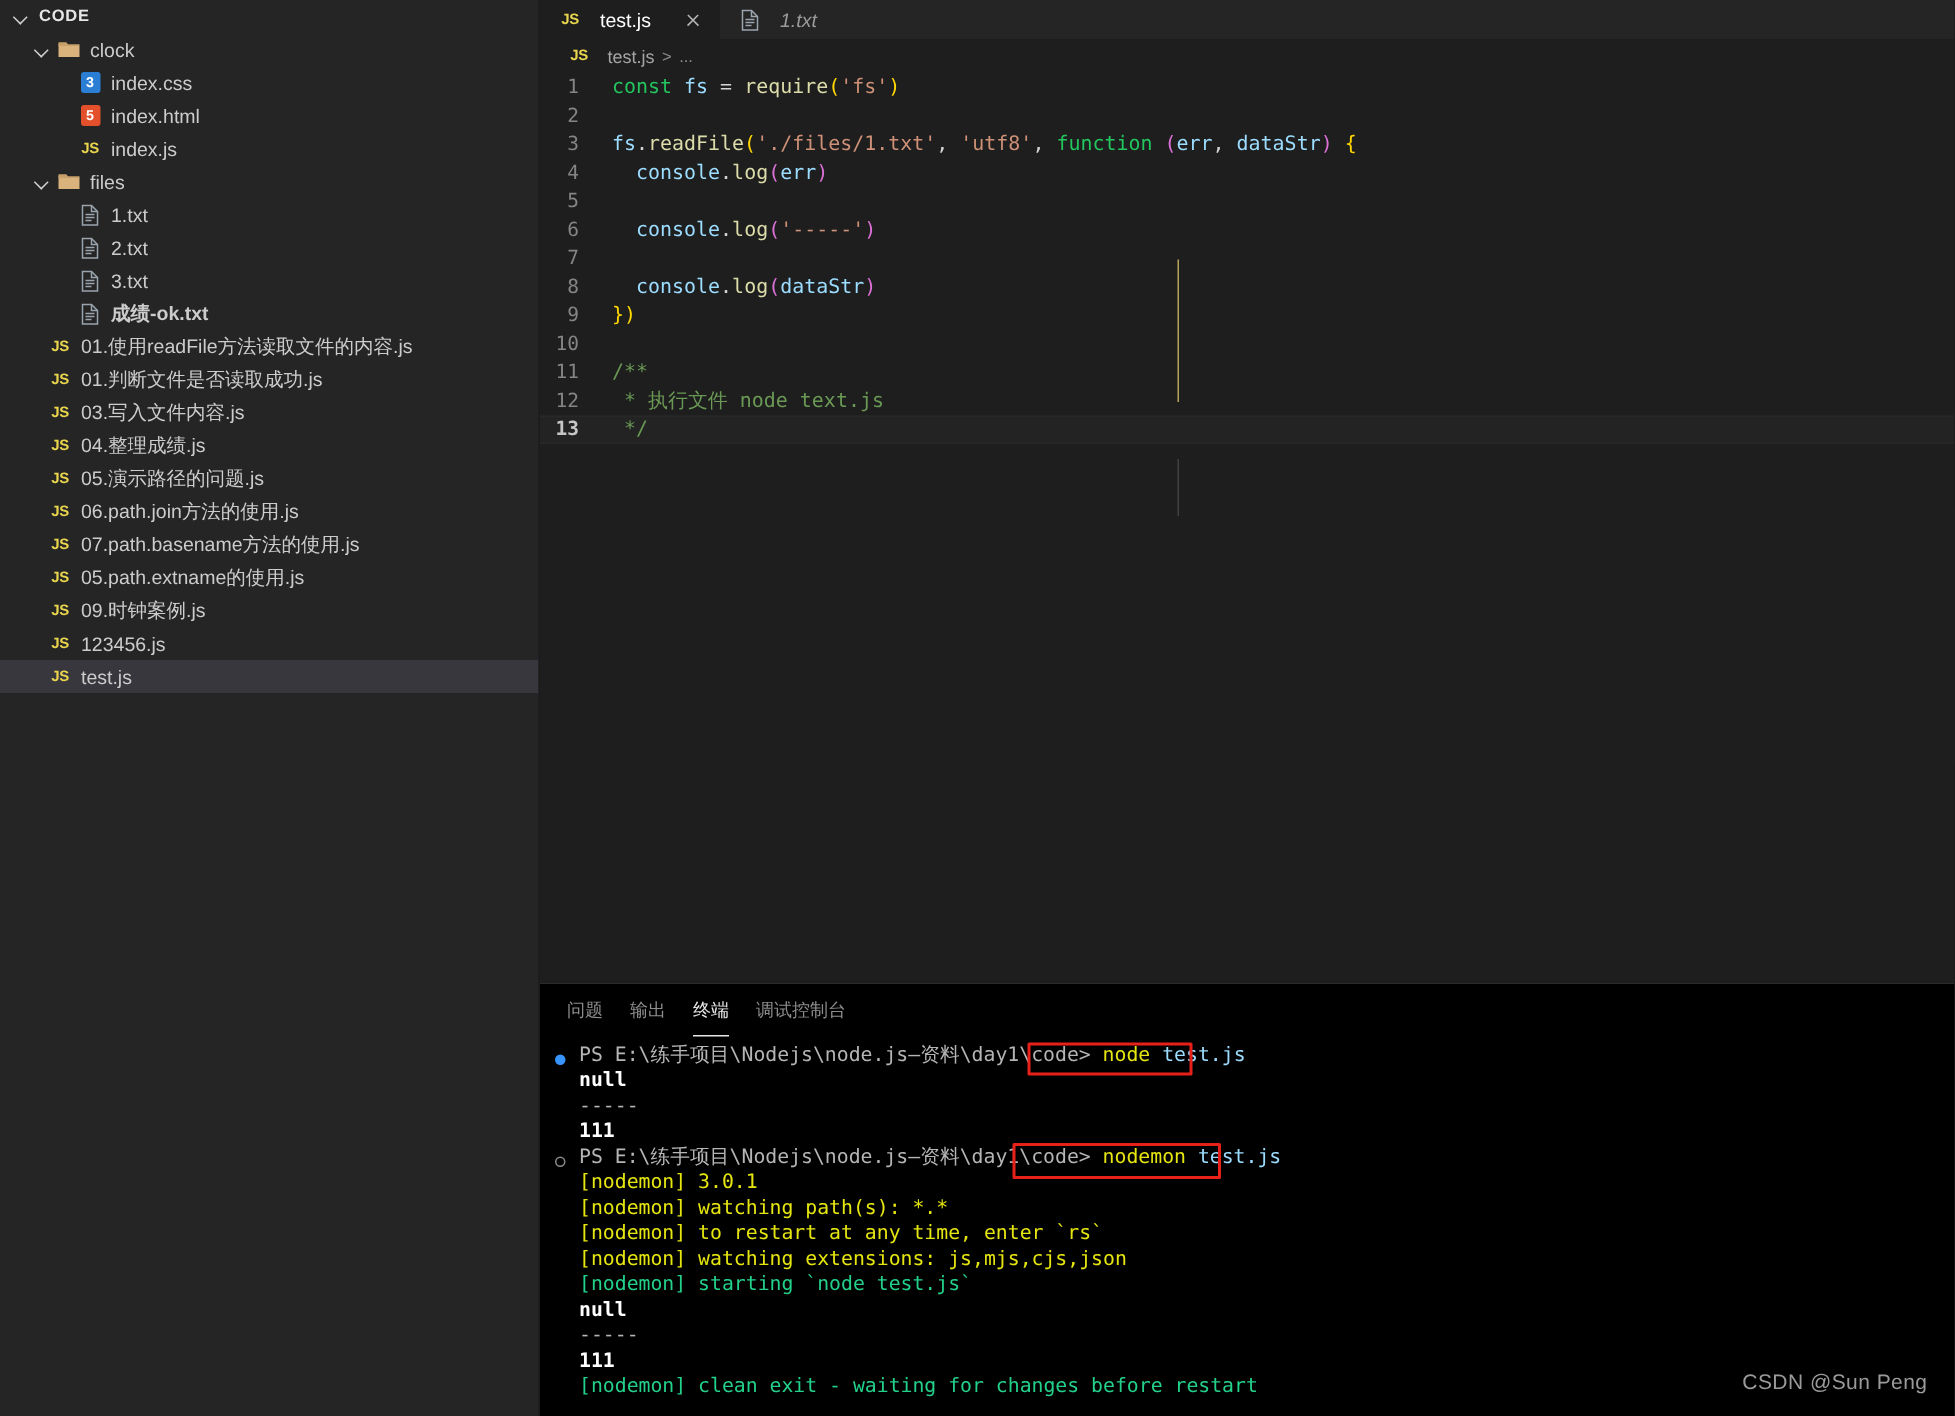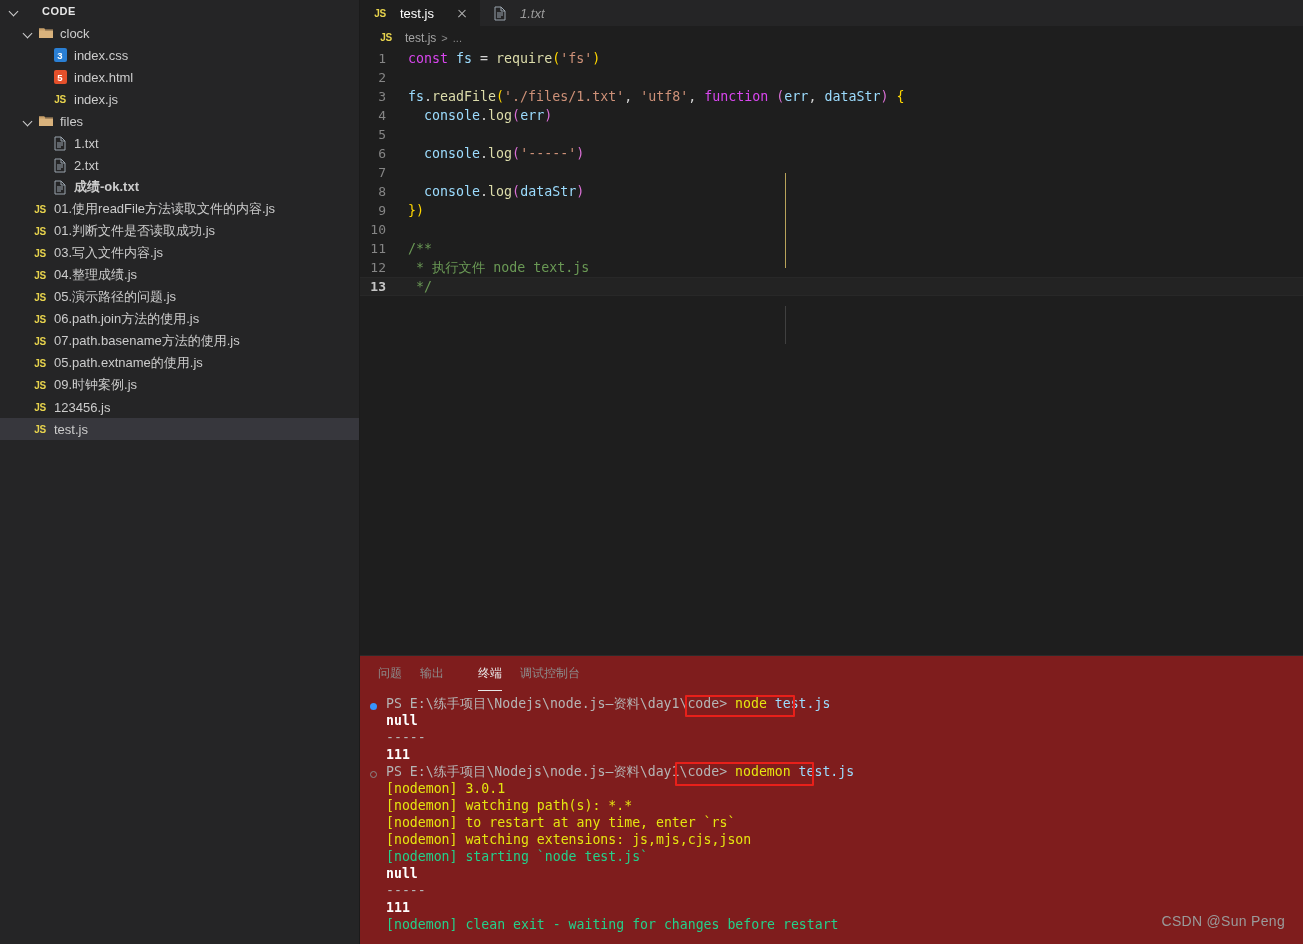--- a/index.html
+++ b/index.html
@@ -23,21 +23,21 @@
   .sb-header {
     height: 26px; display: flex; align-items: center;
     padding: 0 14px 0 14px;
     font-size: 11.5px; letter-spacing: .4px; color: #cfcfcf;
   }
   .sb-header .title { flex: 1; }
   .dots { display: flex; gap: 3px; align-items: center; cursor: pointer; padding: 4px; }
   .dots i { width: 3px; height: 3px; background: #b8b8b8; border-radius: 50%; display: block; }
 
   .sb-section {
-    height: 22px; display: flex; align-items: center; gap: 20px;
+    height: 22px; display: flex; align-items: center; gap: 4px;
     padding-left: 6px; font-size: 11px; font-weight: bold;
     letter-spacing: .5px; color: #e7e7e7;
   }
   .chev {
     width: 16px; height: 16px; position: relative; flex: 0 0 16px;
   }
   .chev::before {
     content: ""; position: absolute; left: 4px; top: 5px;
     width: 6px; height: 6px;
     border-right: 1.4px solid #cfcfcf; border-bottom: 1.4px solid #cfcfcf;
@@ -111,44 +111,44 @@
     color: #858585; font-size: 13px; user-select: none;
   }
   .codeline.active .lnum { color: #c6c6c6; font-weight: bold; }
   .ctext { white-space: pre; color: #d4d4d4; position: relative; }
   .guide {
     position: absolute; left: 425px; width: 1px; background: #b8a35a;
   }
   .guide2 { position: absolute; left: 425px; width: 1px; background: #404040; }
 
   
-  .t-kw   { color: #d946ef; }   
+  .t-kw   { color: #22c55e; }   
   .t-var  { color: #9cdcfe; }   
   .t-op   { color: #d4d4d4; }
   .t-fn   { color: #dcdcaa; }   
   .t-str  { color: #ce9178; }   
   .t-punc { color: #ffd700; }   
   .t-punc2{ color: #da70d6; }
   .t-cmt  { color: #6a9955; }
 
   
   .panel {
-    height: 289px; flex: 0 0 289px; background: #7f1d1d;
+    height: 289px; flex: 0 0 289px; background: #000000;
     border-top: 1px solid #2b2b2b; display: flex; flex-direction: column;
   }
   .panel-tabs {
     height: 35px; flex: 0 0 35px; display: flex; align-items: center;
     gap: 18px; padding-left: 18px;
   }
   .ptab {
     font-size: 12px; color: #8d8d8d; cursor: pointer;
     height: 35px; display: flex; align-items: center;
     border-bottom: 1px solid transparent;
   }
-  .ptab.active { color: #e7e7e7; border-bottom: 1px solid #e7e7e7; margin-left: 16px; }
+  .ptab.active { color: #e7e7e7; border-bottom: 1px solid #e7e7e7; }
 
   .terminal {
     flex: 1; padding: 4px 0 0 10px; overflow: hidden;
     font-family: "DejaVu Sans Mono", monospace;
     font-size: 13.2px; line-height: 17px; color: #cccccc;
     position: relative;
   }
   .tline { display: flex; align-items: center; height: 17px; white-space: pre; position: relative; }
   .bullet { width: 16px; flex: 0 0 16px; display: flex; align-items: center; justify-content: flex-start; padding-top: 5px; }
   .bullet .dot { width: 7px; height: 7px; border-radius: 50%; display: block; }
@@ -234,20 +234,30 @@
         </div>
         <div class="row" style="padding-left: 52px;">
           <span class="ico">
             <svg width="14" height="15" viewBox="0 0 14 15">
               <path d="M2 1h6l4 4v9H2z" fill="none" stroke="#9aa4ad" stroke-width="1"></path>
               <path d="M8 1v4h4" fill="none" stroke="#9aa4ad" stroke-width="1"></path>
               <path d="M4 7h6M4 9h6M4 11h4" stroke="#9aa4ad" stroke-width="1"></path>
             </svg>
           </span>
           <span class="label">2.txt</span>
+        </div>
+        <div class="row" style="padding-left: 52px;">
+          <span class="ico">
+            <svg width="14" height="15" viewBox="0 0 14 15">
+              <path d="M2 1h6l4 4v9H2z" fill="none" stroke="#9aa4ad" stroke-width="1"></path>
+              <path d="M8 1v4h4" fill="none" stroke="#9aa4ad" stroke-width="1"></path>
+              <path d="M4 7h6M4 9h6M4 11h4" stroke="#9aa4ad" stroke-width="1"></path>
+            </svg>
+          </span>
+          <span class="label">3.txt</span>
         </div>
         <div class="row" style="padding-left: 52px; font-weight: bold;">
           <span class="ico">
             <svg width="14" height="15" viewBox="0 0 14 15">
               <path d="M2 1h6l4 4v9H2z" fill="none" stroke="#9aa4ad" stroke-width="1"></path>
               <path d="M8 1v4h4" fill="none" stroke="#9aa4ad" stroke-width="1"></path>
               <path d="M4 7h6M4 9h6M4 11h4" stroke="#9aa4ad" stroke-width="1"></path>
             </svg>
           </span>
           <span class="label">成绩-ok.txt</span>

